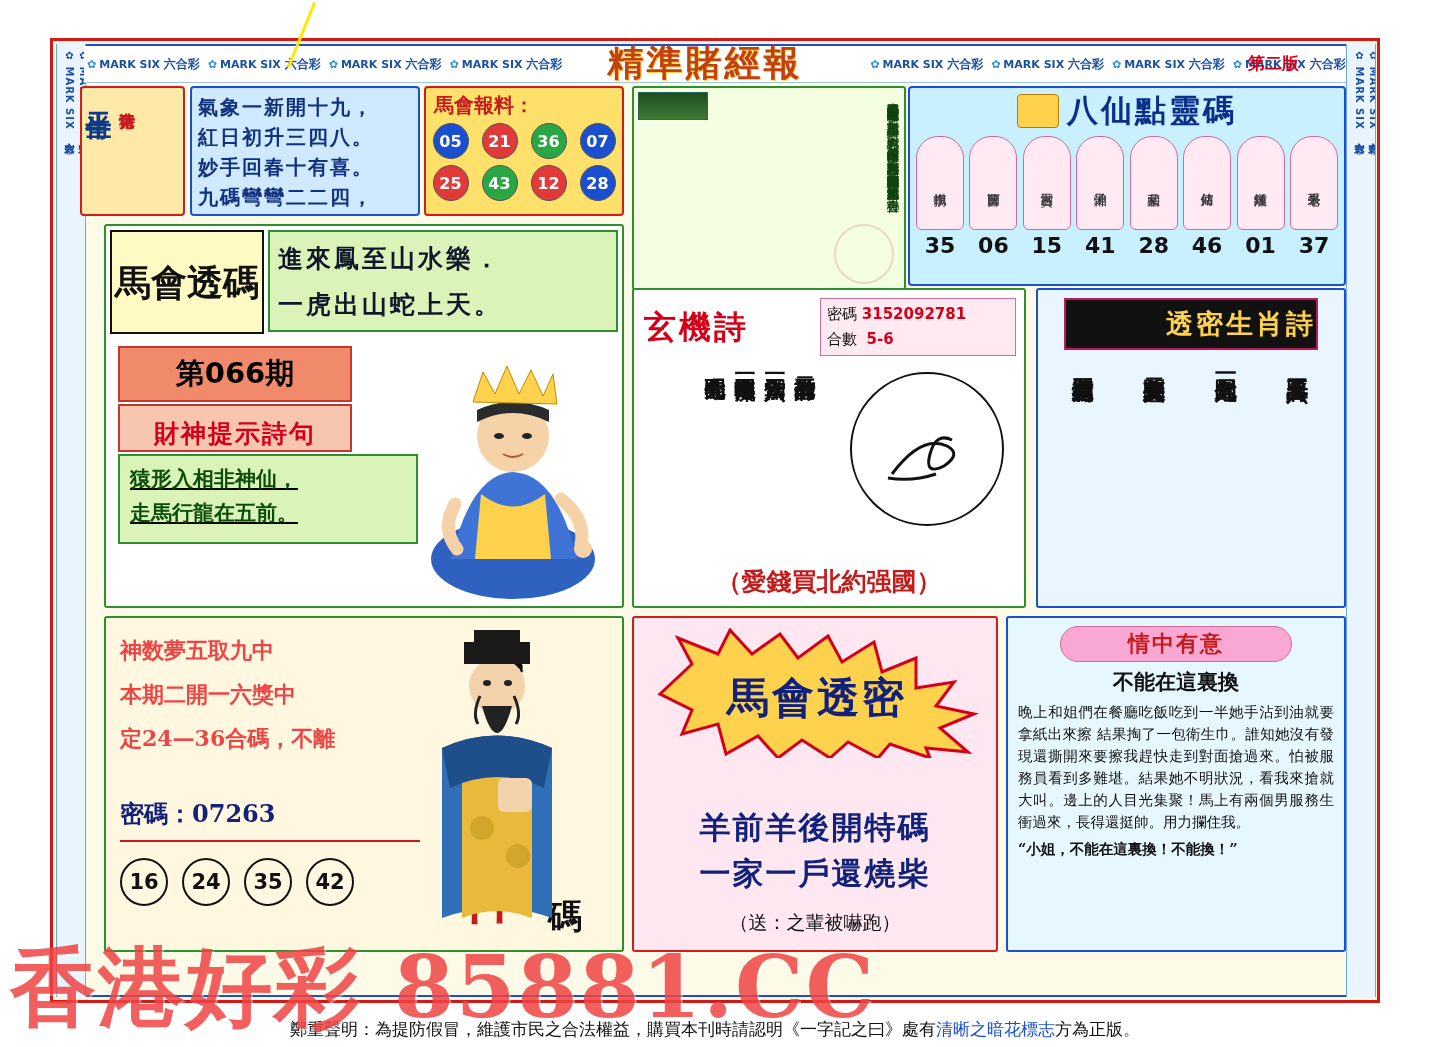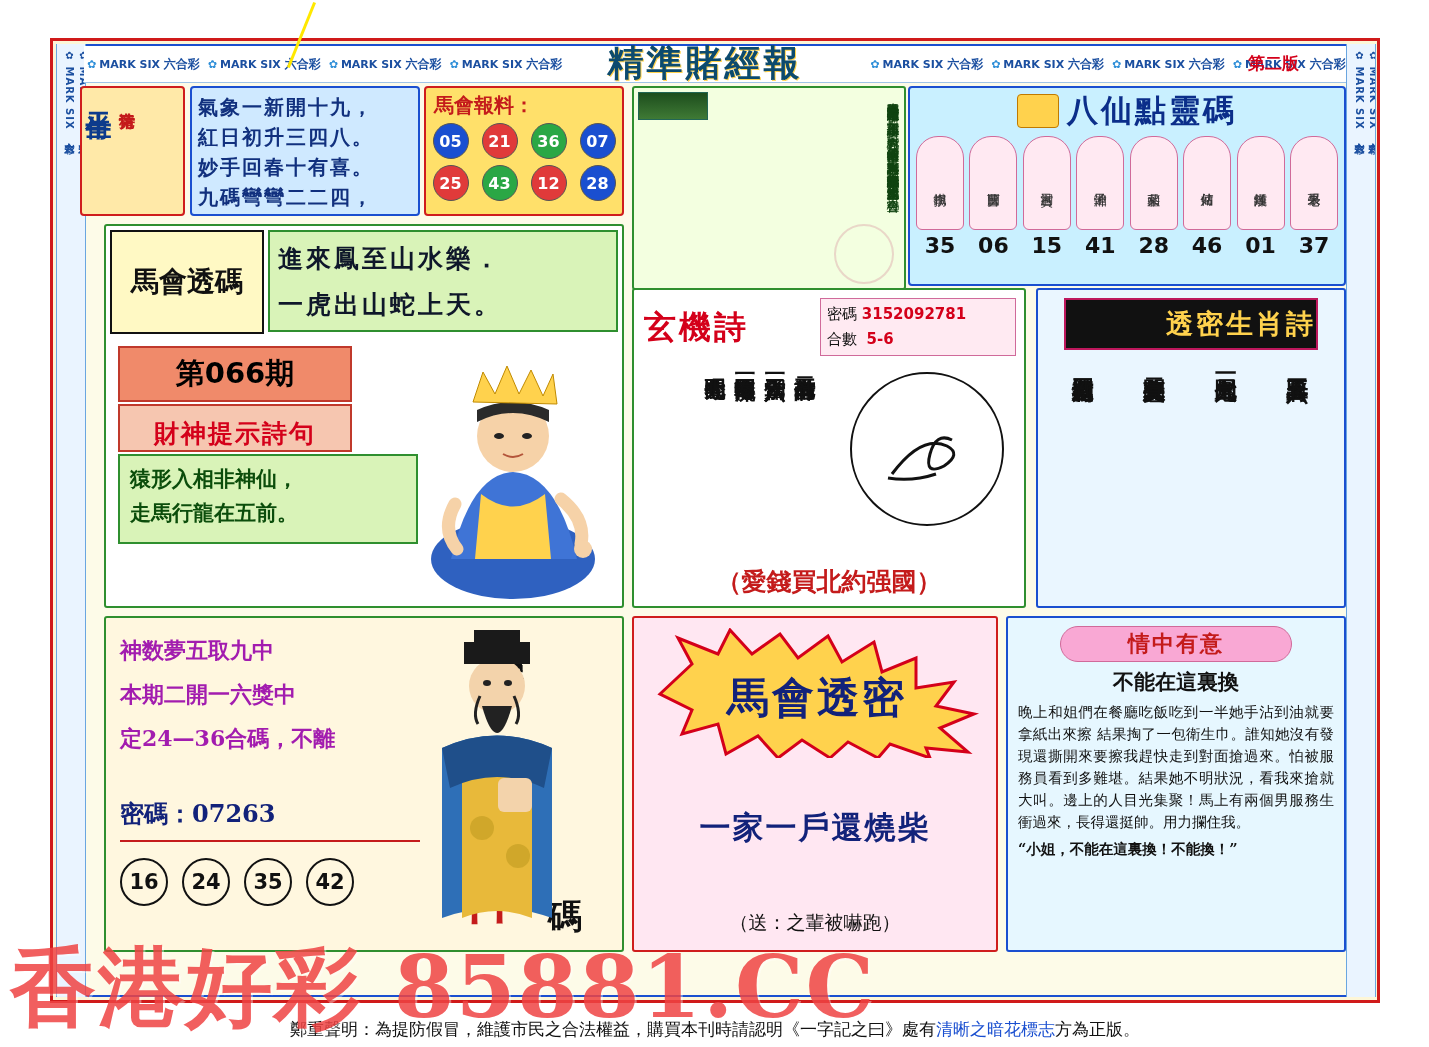--- a/index.html
+++ b/index.html
@@ -41,21 +41,21 @@
     position:absolute;left:84px;top:46px;width:1262px;height:36px;
     background:#ffffff;border-bottom:1px solid #9fc4e8;
     display:flex;align-items:center;
     overflow:hidden;
   }
   .ms{font-size:11px;color:#1b4fa0;font-weight:bold;white-space:nowrap;margin-right:5px;}
   .ms .cn{font-size:12px;}
   .flower{color:#2f8fd8;font-size:11px;margin:0 3px;}
   .maintitle{
     position:absolute;left:540px;top:40px;width:330px;height:44px;
-    text-align:center;font-size:36px;font-weight:bold;color:#0c4a6e;
+    text-align:center;font-size:36px;font-weight:bold;color:#c2410c;
     font-family:"DejaVu Serif","Liberation Serif",serif;
     letter-spacing:3px;line-height:44px;
     text-shadow:1px 1px 0 #ffd24d;
   }
   .edition{
     position:absolute;left:1248px;top:52px;font-size:17px;color:#d4001a;font-weight:bold;
     font-family:"DejaVu Serif","Liberation Serif",serif;
   }
 
   
@@ -98,28 +98,28 @@
   .baxian .cells{display:flex;justify-content:space-between;padding:2px 6px;}
   .bx{width:48px;text-align:center;}
   .bx .cap{height:92px;background:#ffe9f2;border:1.5px solid #d06a9a;border-radius:22px 22px 6px 6px;display:flex;align-items:center;justify-content:center;}
   .bx .cap span{writing-mode:vertical-rl;font-size:13px;color:#333;line-height:15px;font-family:"DejaVu Serif","Liberation Serif",serif;}
   .bx .num{margin-top:3px;font-size:22px;font-weight:bold;color:#111;}
 
   
   .mahui{left:104px;top:224px;width:520px;height:384px;background:#ffffff;border:2px solid #2f8f2f;border-radius:3px;}
   .mh-top{display:flex;height:110px;}
   .mh-logo{width:150px;height:100px;margin:4px;background:#fff9c4;border:2px solid #111;display:flex;align-items:center;justify-content:center;}
-  .mh-logo span{font-size:28px;font-weight:bold;color:#111;line-height:44px;text-align:center;font-family:"DejaVu Serif","Liberation Serif",serif;}
+  .mh-logo span{font-size:36px;font-weight:bold;color:#111;line-height:44px;text-align:center;font-family:"DejaVu Serif","Liberation Serif",serif;}
   .mh-poem{flex:1;background:#d9f3b8;border:2px solid #2f8f2f;margin:4px 4px 4px 0;padding:4px 8px;}
   .mh-poem .ln{font-size:25px;font-weight:bold;color:#0f172a;line-height:46px;letter-spacing:3px;font-family:"DejaVu Serif","Liberation Serif",serif;}
   .mh-issue{position:absolute;left:12px;top:120px;width:230px;height:52px;background:#f08a6a;border:2px solid #c0392b;display:flex;align-items:center;justify-content:center;}
   .mh-issue span{font-size:29px;font-weight:bold;color:#000000;}
   .mh-sub{position:absolute;left:12px;top:178px;width:230px;height:44px;background:#f6c6b0;border:2px solid #c0392b;display:flex;align-items:flex-end;justify-content:center;}
   .mh-sub span{font-size:25px;font-weight:bold;color:#d4001a;letter-spacing:2px;}
-  .mh-green{position:absolute;left:12px;top:228px;width:300px;height:90px;background:#d9f3b8;border:2px solid #2f8f2f;padding:6px 10px;box-sizing:border-box;}
+  .mh-green{position:absolute;left:12px;top:228px;width:300px;height:90px;background:#d9f3b8;border:2px solid #2f8f2f;padding:6px 10px;box-sizing:border-box;text-decoration:underline;}
   .mh-green .ln{font-size:21px;color:#0b4d0b;font-weight:bold;line-height:34px;font-family:"DejaVu Serif","Liberation Serif",serif;}
   .mh-fig{position:absolute;right:6px;bottom:2px;width:205px;height:260px;}
 
   
   .xuanji{left:632px;top:288px;width:394px;height:320px;background:#fff;border:2px solid #2f8f2f;border-radius:3px;}
   .xj-title{position:absolute;left:10px;top:16px;font-size:32px;font-weight:bold;color:#d4001a;font-family:"DejaVu Serif","Liberation Serif",serif;letter-spacing:3px;}
   .xj-code{position:absolute;left:186px;top:8px;width:196px;height:58px;background:#ffeaf2;border:1px solid #d06a9a;padding:3px 6px;box-sizing:border-box;}
   .xj-code .r{font-size:15px;color:#111;line-height:25px;}
   .xj-code .r b{color:#d4001a;}
   .xj-vpoem{position:absolute;left:8px;top:72px;width:178px;height:200px;writing-mode:vertical-rl;font-size:21px;line-height:30px;color:#111;font-family:"DejaVu Serif","Liberation Serif",serif;font-weight:bold;}
@@ -129,21 +129,21 @@
   
   .toumi{left:1036px;top:288px;width:310px;height:320px;background:#eaf6ff;border:2px solid #1a4fd0;border-radius:3px;}
   .tm-hdr{margin:8px auto 0;width:250px;height:48px;background:#111;border:2px solid #be185d;display:flex;align-items:center;justify-content:flex-end;}
   .tm-hdr span{font-size:27px;font-weight:bold;color:#ffd24d;letter-spacing:3px;font-family:"DejaVu Serif","Liberation Serif",serif;}
   .tm-body{display:flex;flex-direction:row-reverse;justify-content:space-around;margin-top:12px;padding:0 10px;}
   .tm-body .col{writing-mode:vertical-rl;font-size:22px;line-height:32px;color:#111;font-weight:bold;font-family:"DejaVu Serif","Liberation Serif",serif;height:215px;}
 
   
   .meng{left:104px;top:616px;width:520px;height:336px;background:#fff7df;border:2px solid #2f8f2f;border-radius:3px;}
   .meng .lines{position:absolute;left:14px;top:10px;width:310px;}
-  .meng .lines .ln{font-size:22px;color:#a21caf;font-weight:bold;line-height:44px;font-family:"DejaVu Serif","Liberation Serif",serif;}
+  .meng .lines .ln{font-size:22px;color:#ef4444;font-weight:bold;line-height:44px;font-family:"DejaVu Serif","Liberation Serif",serif;}
   .meng .mm{position:absolute;left:14px;top:180px;font-size:24px;color:#12227a;font-weight:bold;font-family:"DejaVu Serif","Liberation Serif",serif;}
   .meng .hr{position:absolute;left:14px;top:222px;width:300px;height:2px;background:#c41b1b;}
   .meng .nums{position:absolute;left:14px;top:240px;display:flex;gap:14px;}
   .meng .n{width:44px;height:44px;border:2px solid #111;border-radius:50%;display:flex;align-items:center;justify-content:center;font-size:21px;font-weight:bold;color:#111;}
   .meng .vtitle{position:absolute;right:96px;top:8px;writing-mode:vertical-rl;font-size:30px;font-weight:bold;color:#111;line-height:34px;font-family:"DejaVu Serif","Liberation Serif",serif;}
   .meng .shen{position:absolute;right:104px;bottom:14px;font-size:56px;font-weight:bold;color:#c41b1b;font-family:"DejaVu Serif","Liberation Serif",serif;}
   .meng .ma{position:absolute;right:40px;bottom:10px;font-size:34px;font-weight:bold;color:#111;font-family:"DejaVu Serif","Liberation Serif",serif;}
   .meng .fig{position:absolute;right:30px;top:10px;width:190px;height:300px;}
 
   
@@ -422,20 +422,21 @@
   </div>
 
   <div class="box tmmi">
     <div class="burst">
       <svg width="330" height="130" viewBox="0 0 330 130" style="position:absolute;left:0;top:0">
         <polygon points="8,66 40,36 26,10 66,26 78,2 100,26 128,6 146,30 176,8 190,34 222,14 230,44 264,30 264,60 302,54 284,78 322,86 288,100 316,124 274,120 278,130 238,116 226,130 196,114 178,130 150,112 126,130 106,108 74,126 66,96 30,106 40,82" fill="#ffd24d" stroke="#d4001a" stroke-width="3"></polygon>
       </svg>
       <div class="txt">馬會透密</div>
     </div>
     <div class="big">
+      <div class="ln">羊前羊後開特碼</div>
       <div class="ln">一家一戶還燒柴</div>
     </div>
     <div class="small">（送：之輩被嚇跑）</div>
   </div>
 
   <div class="box qing">
     <div class="oval">
         <span>情中有意</span>
       </div>
     <div class="h">不能在這裏換</div>

